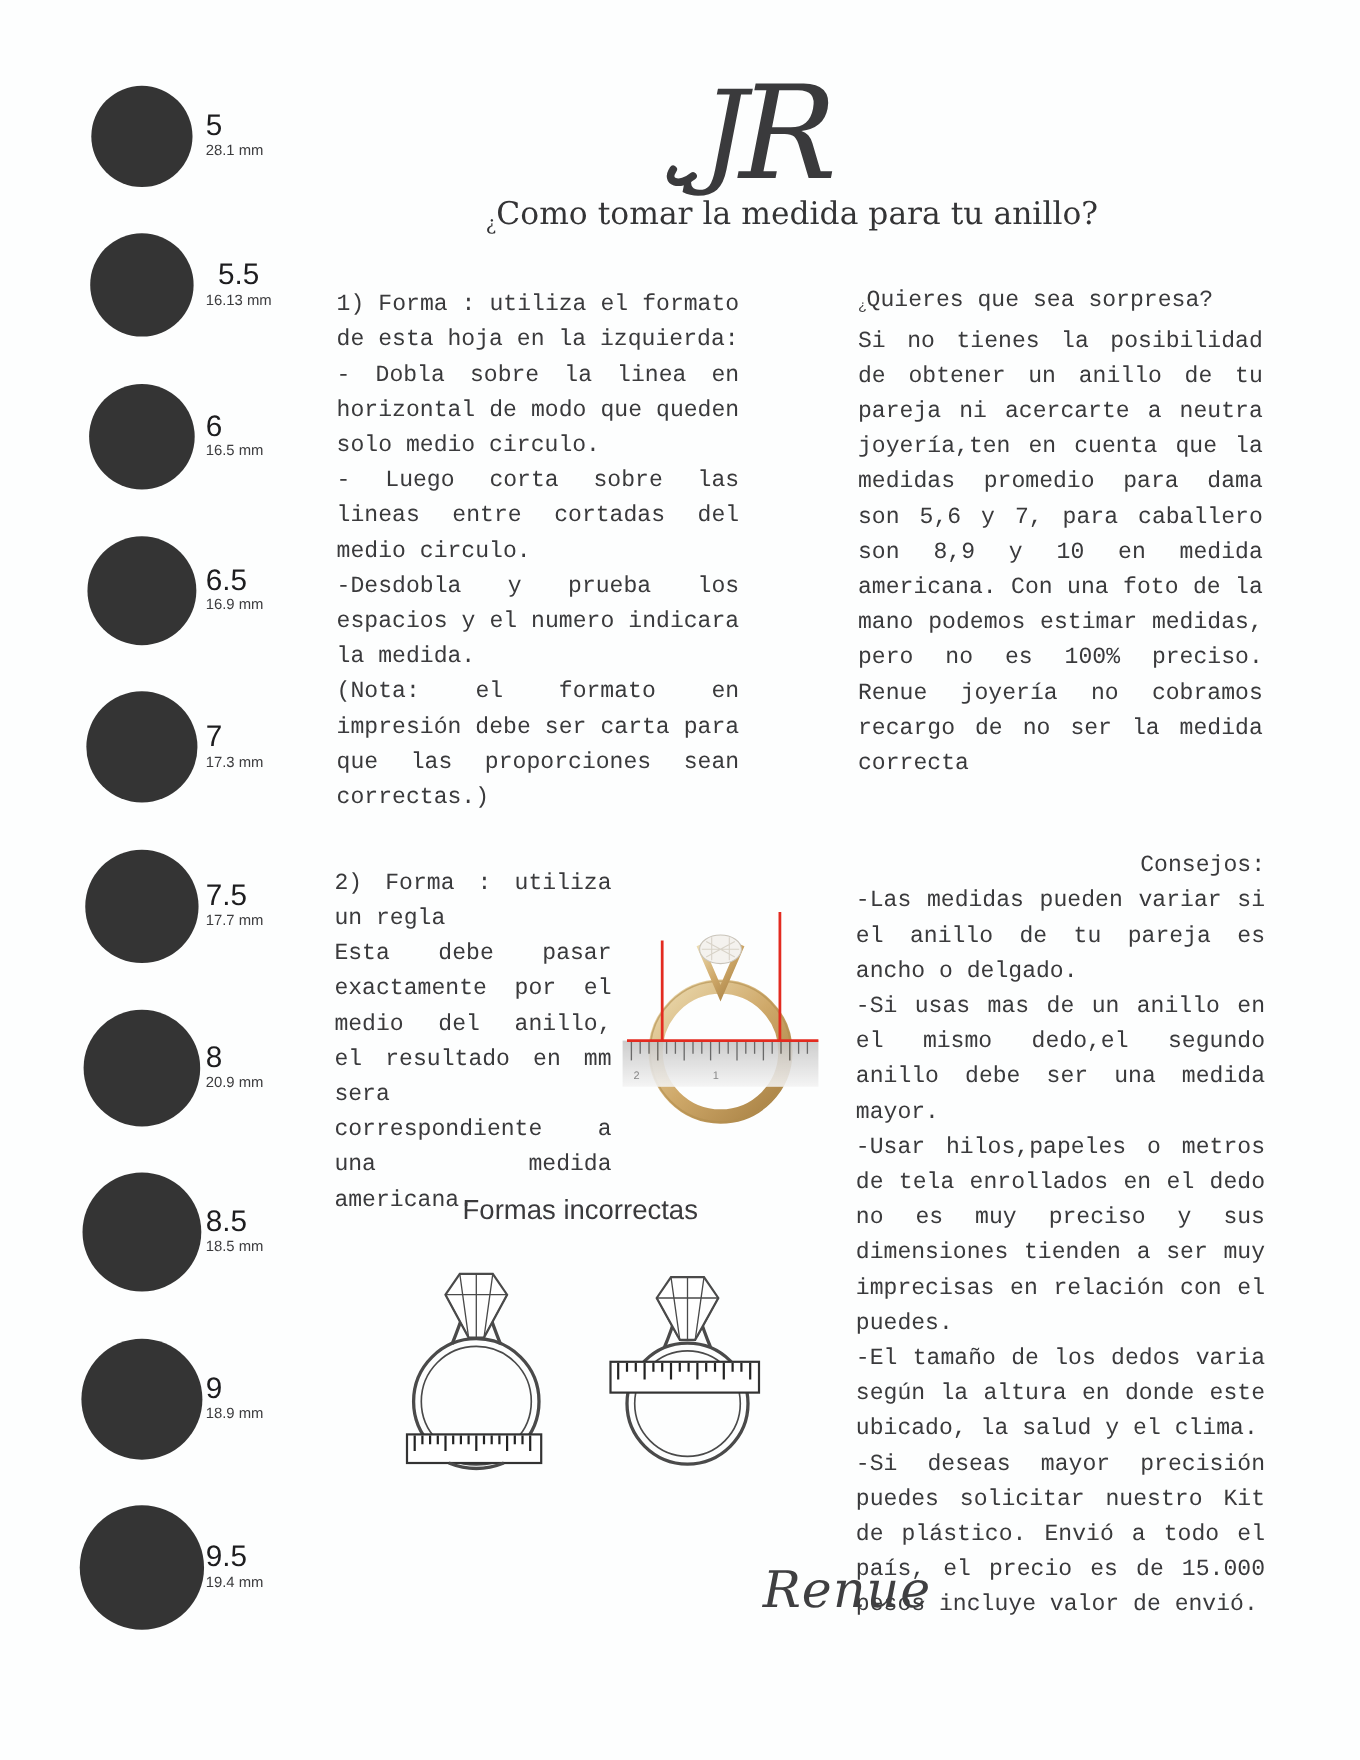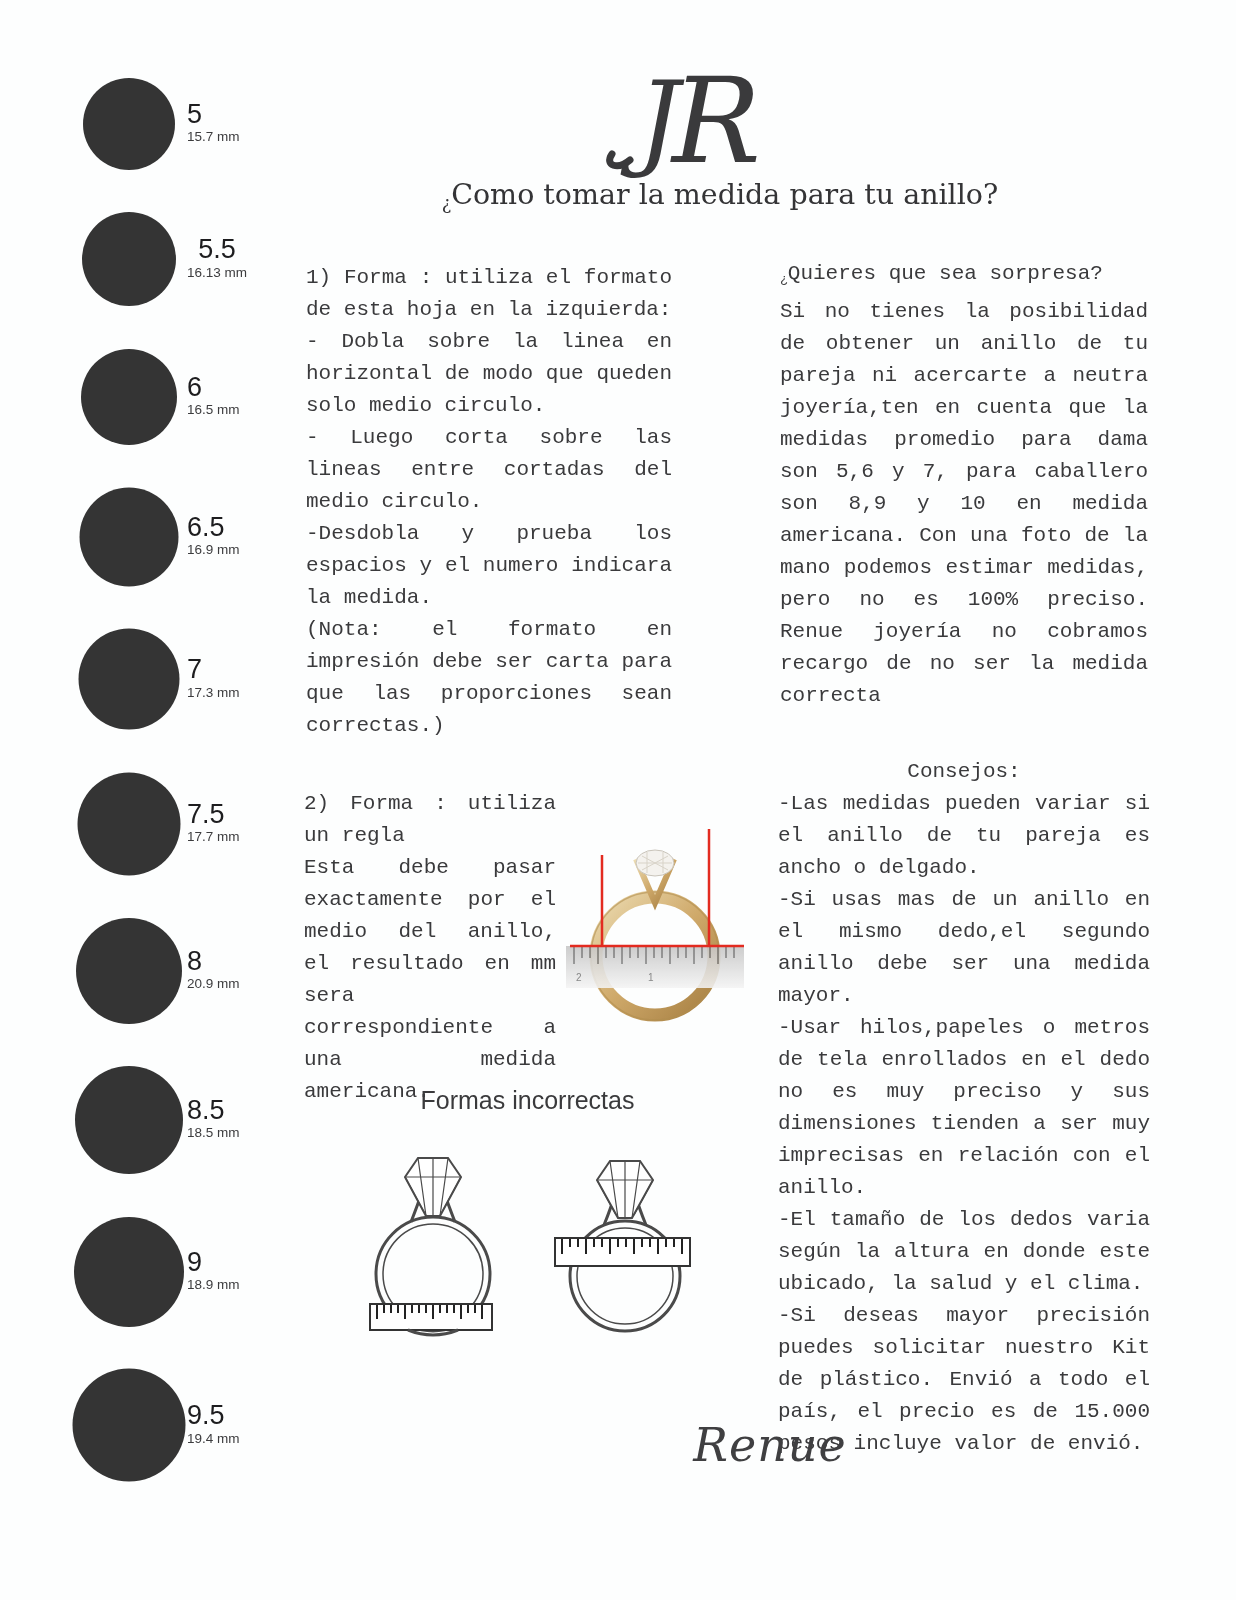--- a/index.html
+++ b/index.html
@@ -64,21 +64,21 @@
 </head>
 <body>
 
 <div class="page">
 
   <div class="sizes-col">
     <div class="size-row" style="height: 92px;">
       <div class="size-circle" style="width: 92px; height: 92px;"></div>
       <div class="size-label">
         <div class="size-num">5</div>
-        <div class="size-mm">15.7 mm</div>
+        <div class="size-mm">28.1 mm</div>
       </div>
     </div>
     <div class="size-row" style="height: 94px; text-align: center;">
       <div class="size-circle" style="width: 94px; height: 94px;"></div>
       <div class="size-label">
         <div class="size-num">5.5</div>
         <div class="size-mm">16.13 mm</div>
       </div>
     </div>
     <div class="size-row" style="height: 96px;">
@@ -297,23 +297,23 @@
           <line x1="126" y1="111" x2="126" y2="126"></line>
             <line x1="134" y1="111" x2="134" y2="119"></line>
           <line x1="142" y1="111" x2="142" y2="119"></line>
             <line x1="150" y1="111" x2="150" y2="126"></line>
         </g>
       </g>
     </svg>
   </div>
 
   <div class="textblock" style="left:778px;top:756px;width:372px;">
-    <p style="text-align:center;">Consejos:</p>
+    <p style="text-align:right;margin-top:16px;">Consejos:</p>
     <p>-Las medidas pueden variar si el anillo de tu pareja es ancho o delgado.</p>
     <p>-Si usas mas de un anillo en el mismo dedo,el segundo anillo debe ser una medida mayor.</p>
-    <p>-Usar hilos,papeles o metros de tela enrollados en el dedo no es muy preciso y sus dimensiones tienden a ser muy imprecisas en relación con el anillo.</p>
+    <p>-Usar hilos,papeles o metros de tela enrollados en el dedo no es muy preciso y sus dimensiones tienden a ser muy imprecisas en relación con el puedes.</p>
     <p>-El tamaño de los dedos varia según la altura en donde este ubicado, la salud y el clima.</p>
     <p>-Si deseas mayor precisión puedes solicitar nuestro Kit de plástico. Envió a todo el país, el precio es de 15.000 pesos incluye valor de envió.</p>
   </div>
 
   <div class="signature">Renue</div>
 
 </div>
 
 </body></html>

